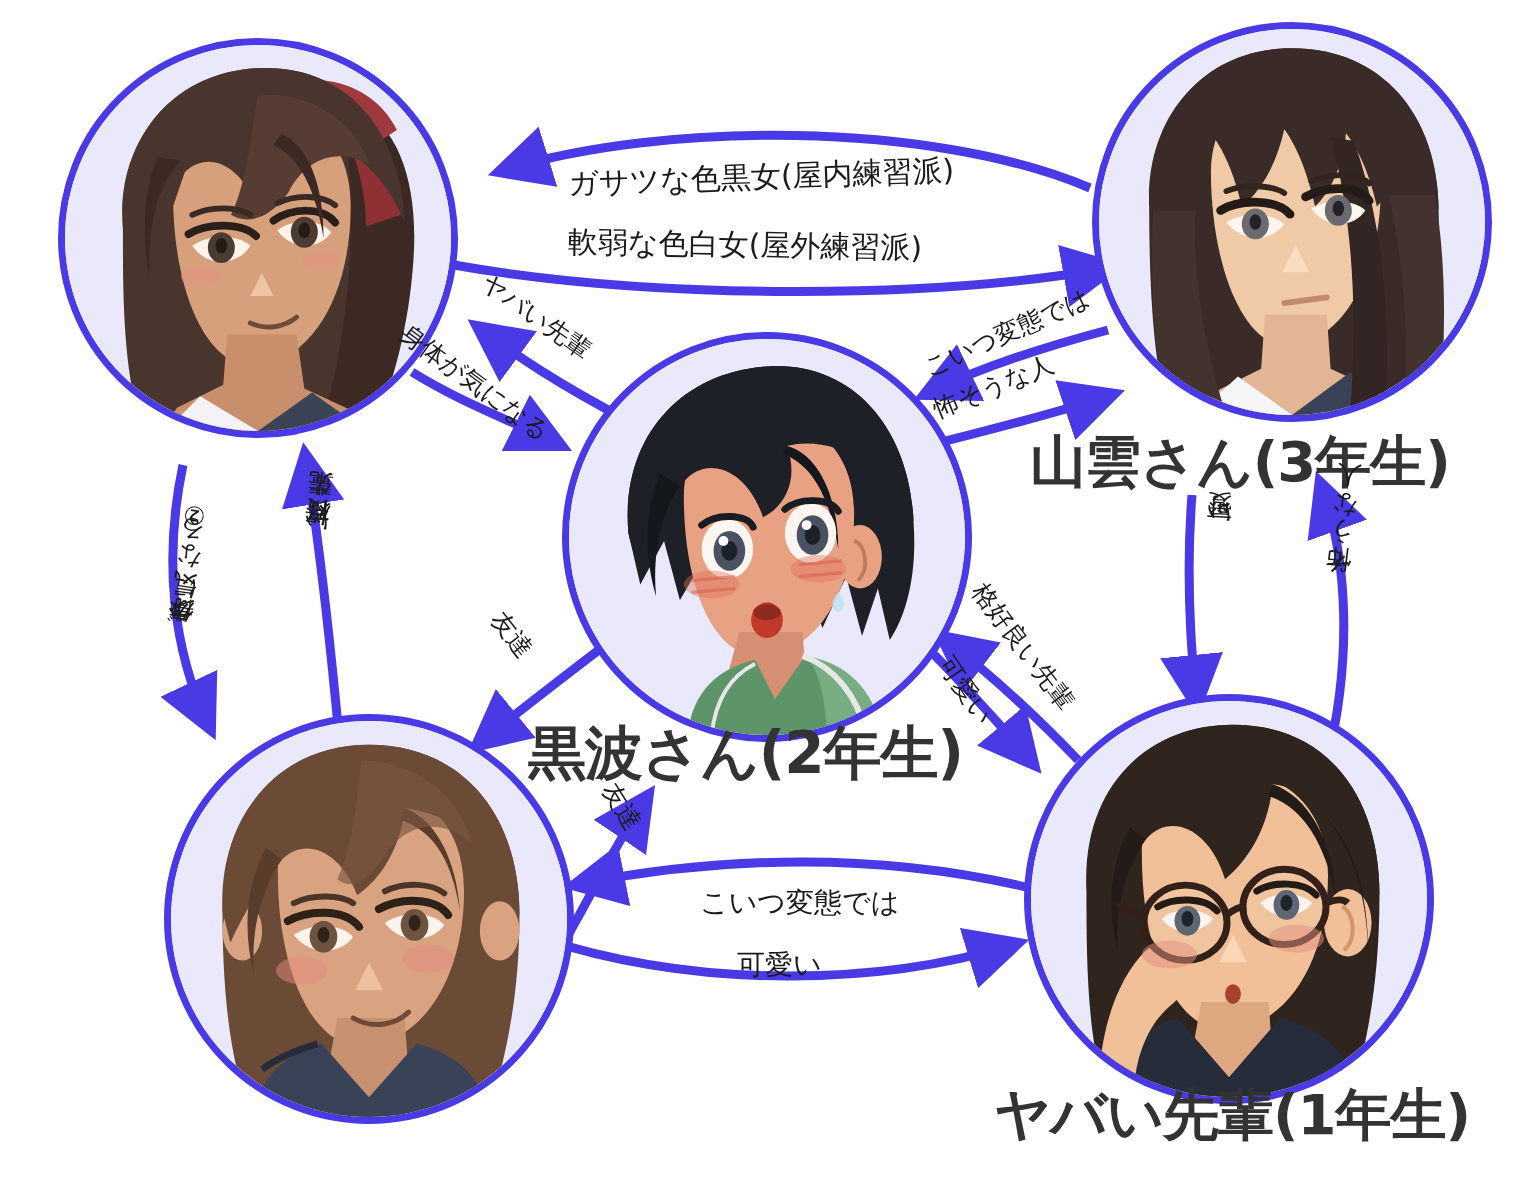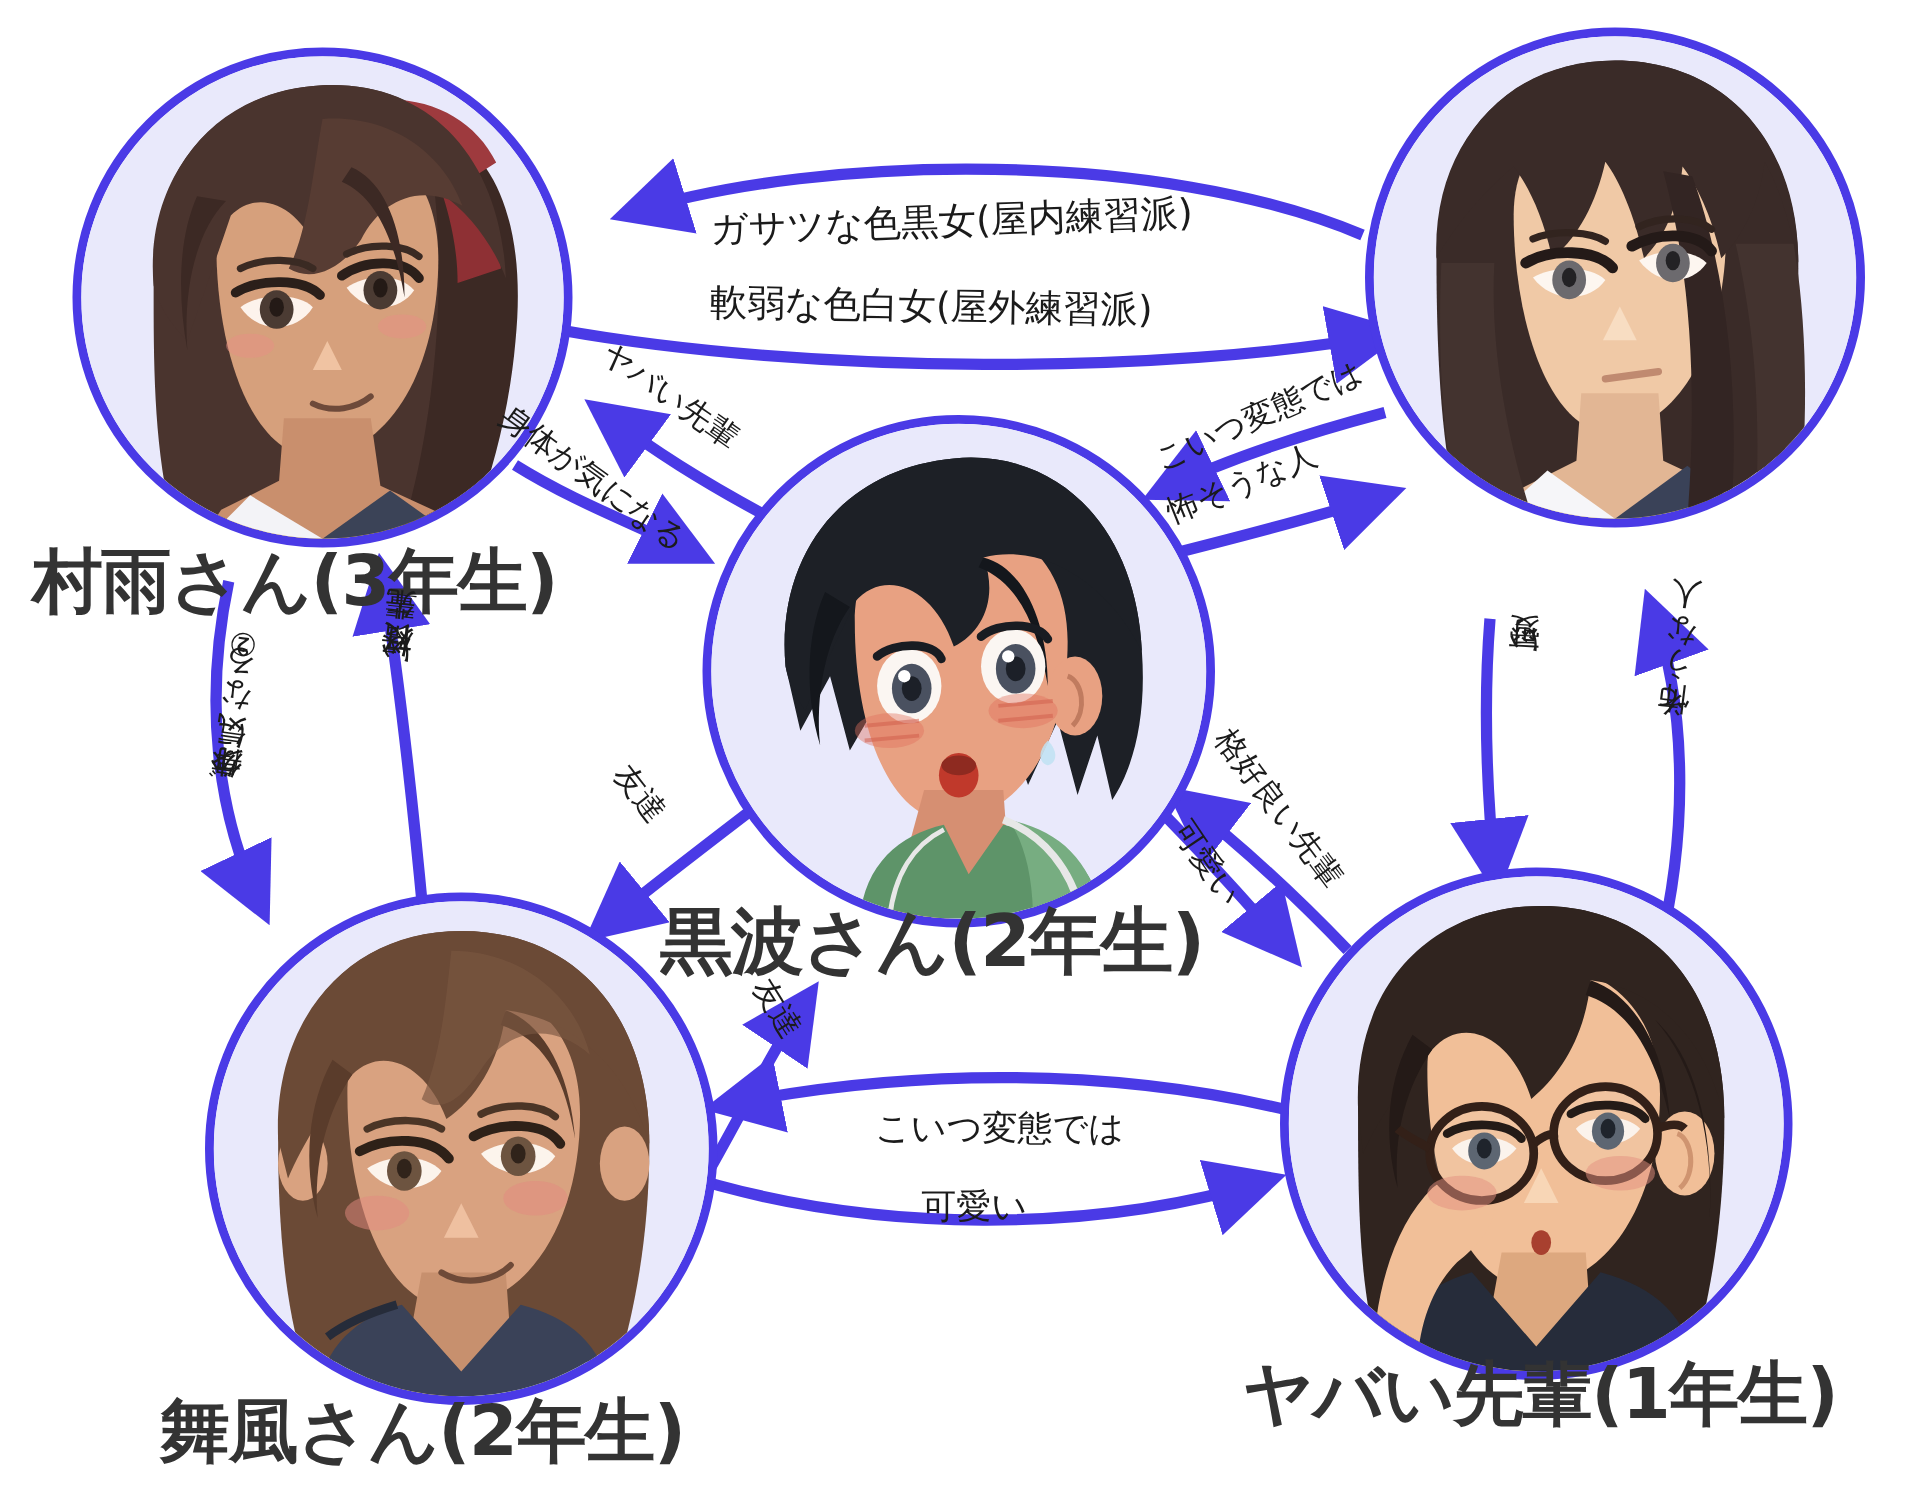--- a/index.html
+++ b/index.html
@@ -126,21 +126,20 @@
 
       <ellipse cx="70" cy="120" rx="10" ry="5" fill="#e88f86" opacity=".45"></ellipse>
       <ellipse cx="133" cy="112" rx="10" ry="5" fill="#e88f86" opacity=".45"></ellipse>
 
       <path d="M102,118 L108,130 L96,130Z" fill="#f0c3a2"></path>
       <path d="M96,144 C104,148 114,146 120,141" stroke="#6e4a3a" stroke-width="2.5" fill="none" stroke-linecap="round"></path>
 
       <path d="M112,46 C126,52 134,72 134,100 C130,76 122,58 108,52Z" fill="#3c2924"></path>
     </svg>
   </div>
-  <div class="caption" style="left:26px;top:428px;font-size:56px;">村雨さん(3年生)</div>
 
   <div class="node" style="left:1092px;top:22px;width:386px;height:386px;">
     <svg class="portrait" viewBox="0 0 200 200">
       <rect width="200" height="200" fill="#e9e9fb"></rect>
 
       <path d="M26,92 C26,42 56,10 100,10 C146,10 176,44 176,96 C176,146 170,180 164,200 L36,200 C28,174 26,132 26,92Z" fill="#3a2b28"></path>
 
       <path d="M58,74 C58,46 76,32 102,32 C128,32 146,50 146,82 C146,122 130,158 102,164 C76,169 58,124 58,74Z" fill="#f0c9a6"></path>
 
       <path d="M86,148 L118,148 L120,176 L150,190 L158,200 L48,200 L56,190 L84,176Z" fill="#e2b694"></path>
@@ -162,20 +161,21 @@
       <ellipse cx="124" cy="93" rx="3" ry="4" fill="#232225"></ellipse>
       <path d="M107,87 C118,81 134,81 140,89" stroke="#241a18" stroke-width="4.5" fill="none" stroke-linecap="round"></path>
 
       <path d="M66,84 C76,80 90,81 96,85" stroke="#32241f" stroke-width="3" fill="none" stroke-linecap="round"></path>
       <path d="M110,79 C120,74 134,75 140,80" stroke="#32241f" stroke-width="3" fill="none" stroke-linecap="round"></path>
 
       <path d="M102,112 L109,126 L95,126Z" fill="#f8ddc2"></path>
       <path d="M96,142 L118,139" stroke="#c08a70" stroke-width="3" fill="none" stroke-linecap="round"></path>
     </svg>
   </div>
+  <div class="caption" style="left:1030px;top:425px;font-size:56px;">山雲さん(3年生)</div>
 
   <div class="node" style="left:562px;top:332px;width:396px;height:396px;">
     <svg class="portrait" viewBox="0 0 200 200">
       <rect width="200" height="200" fill="#e9e9fb"></rect>
 
       <path d="M30,98 C26,52 54,18 98,14 C142,10 172,44 174,92 C176,120 170,140 162,152
                L156,126 L148,150 L140,120 L128,146 L118,118 L104,142 L94,112 L78,138
                L70,108 L56,132 L48,102 L36,124Z" fill="#1d2026"></path>
 
       <path d="M58,80 C58,52 76,40 100,40 C126,40 144,58 144,88 C144,124 128,156 100,160 C74,164 58,126 58,80Z" fill="#e8a182"></path>
@@ -255,21 +255,20 @@
       <path d="M62,92 C72,87 86,88 92,92" stroke="#4b3526" stroke-width="3" fill="none" stroke-linecap="round"></path>
       <path d="M108,86 C118,81 132,82 138,87" stroke="#4b3526" stroke-width="3" fill="none" stroke-linecap="round"></path>
 
       <ellipse cx="66" cy="126" rx="13" ry="7" fill="#e38a80" opacity=".5"></ellipse>
       <ellipse cx="130" cy="120" rx="13" ry="7" fill="#e38a80" opacity=".5"></ellipse>
 
       <path d="M100,122 L107,136 L93,136Z" fill="#efc0a0"></path>
       <path d="M92,150 C102,156 114,153 120,147" stroke="#6e4a38" stroke-width="2.5" fill="none" stroke-linecap="round"></path>
     </svg>
   </div>
-  <div class="caption" style="left:128px;top:1108px;font-size:56px;">舞風さん(2年生)</div>
 
   <div class="node" style="left:1024px;top:694px;width:396px;height:396px;">
     <svg class="portrait" viewBox="0 0 200 200">
       <rect width="200" height="200" fill="#e9e9fb"></rect>
 
       <path d="M28,94 C28,44 58,12 102,12 C148,12 176,46 176,98 C176,140 170,170 164,192 L36,192 C28,164 28,126 28,94Z" fill="#30241f"></path>
 
       <ellipse cx="160" cy="112" rx="12" ry="17" fill="#f1bf98"></ellipse>
       <path d="M157,104 C163,106 165,120 158,126" stroke="#cf9470" stroke-width="2" fill="none"></path>
 

